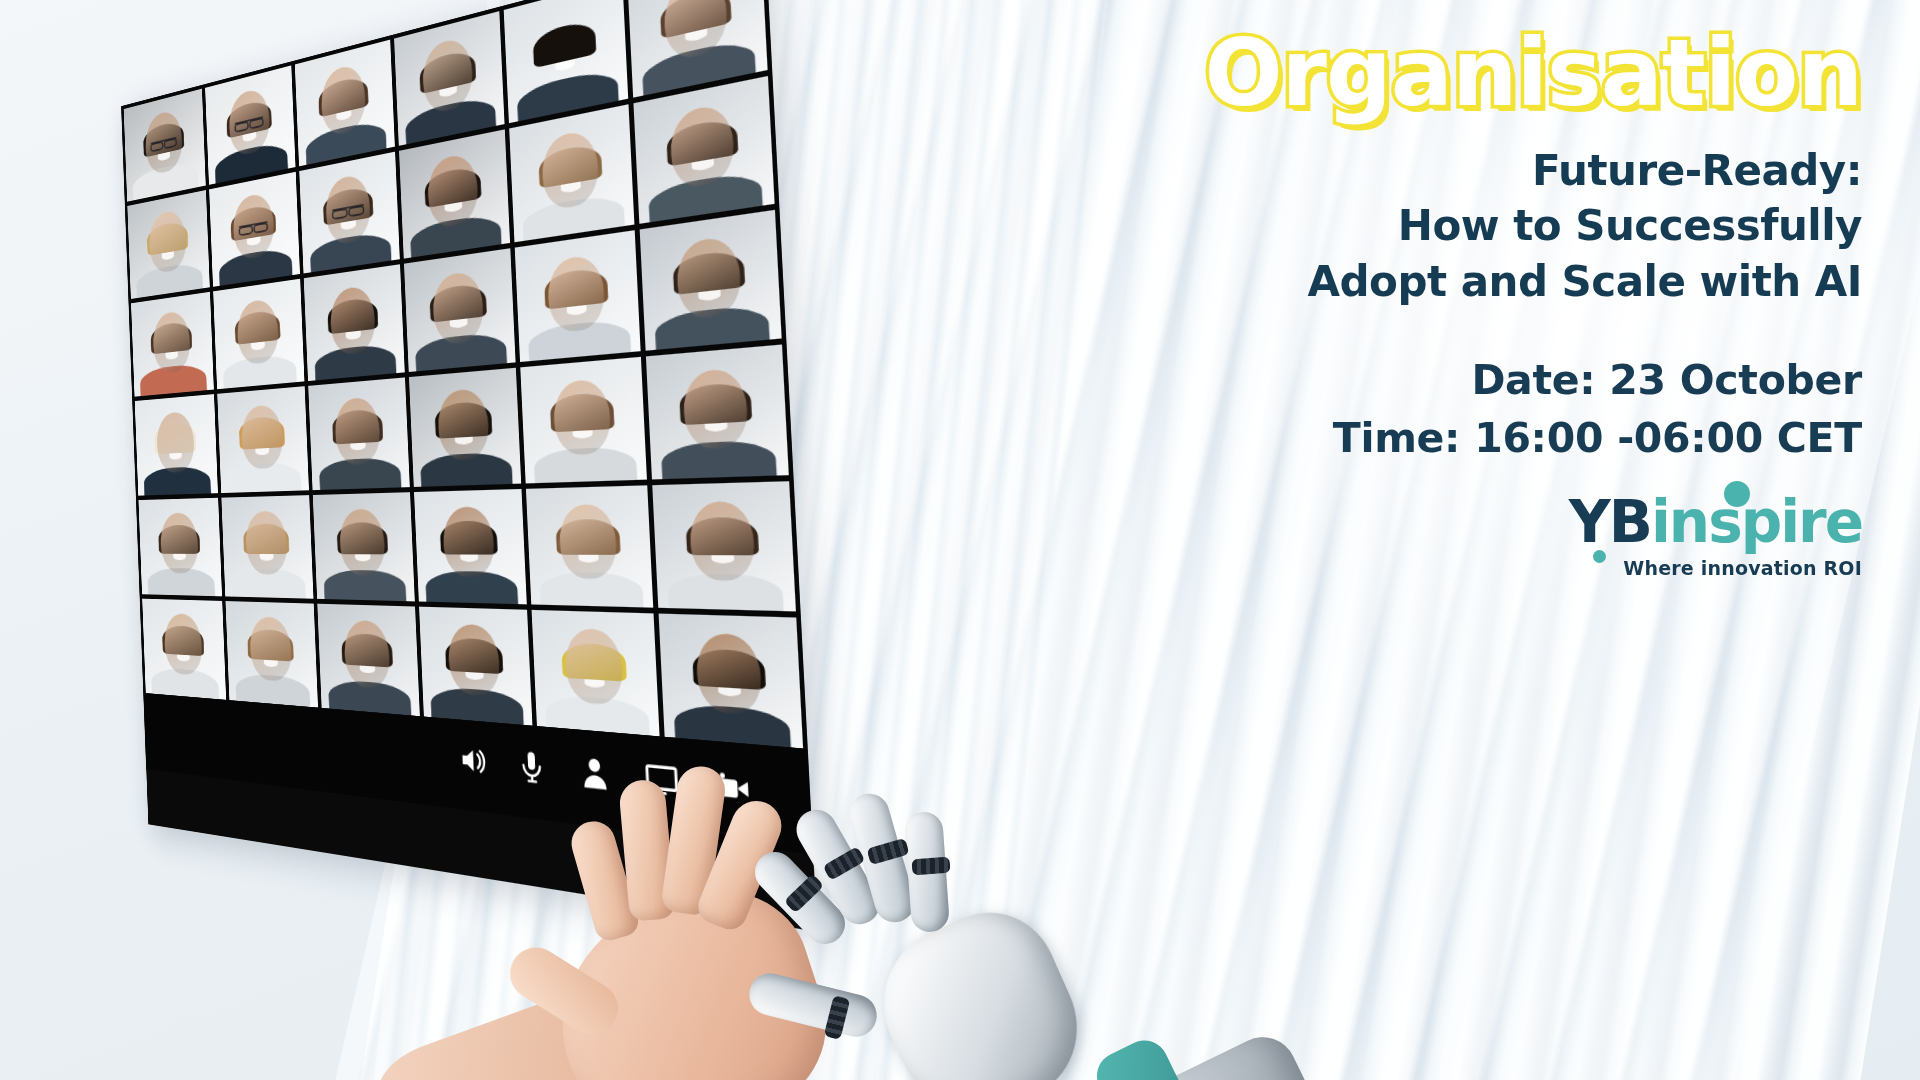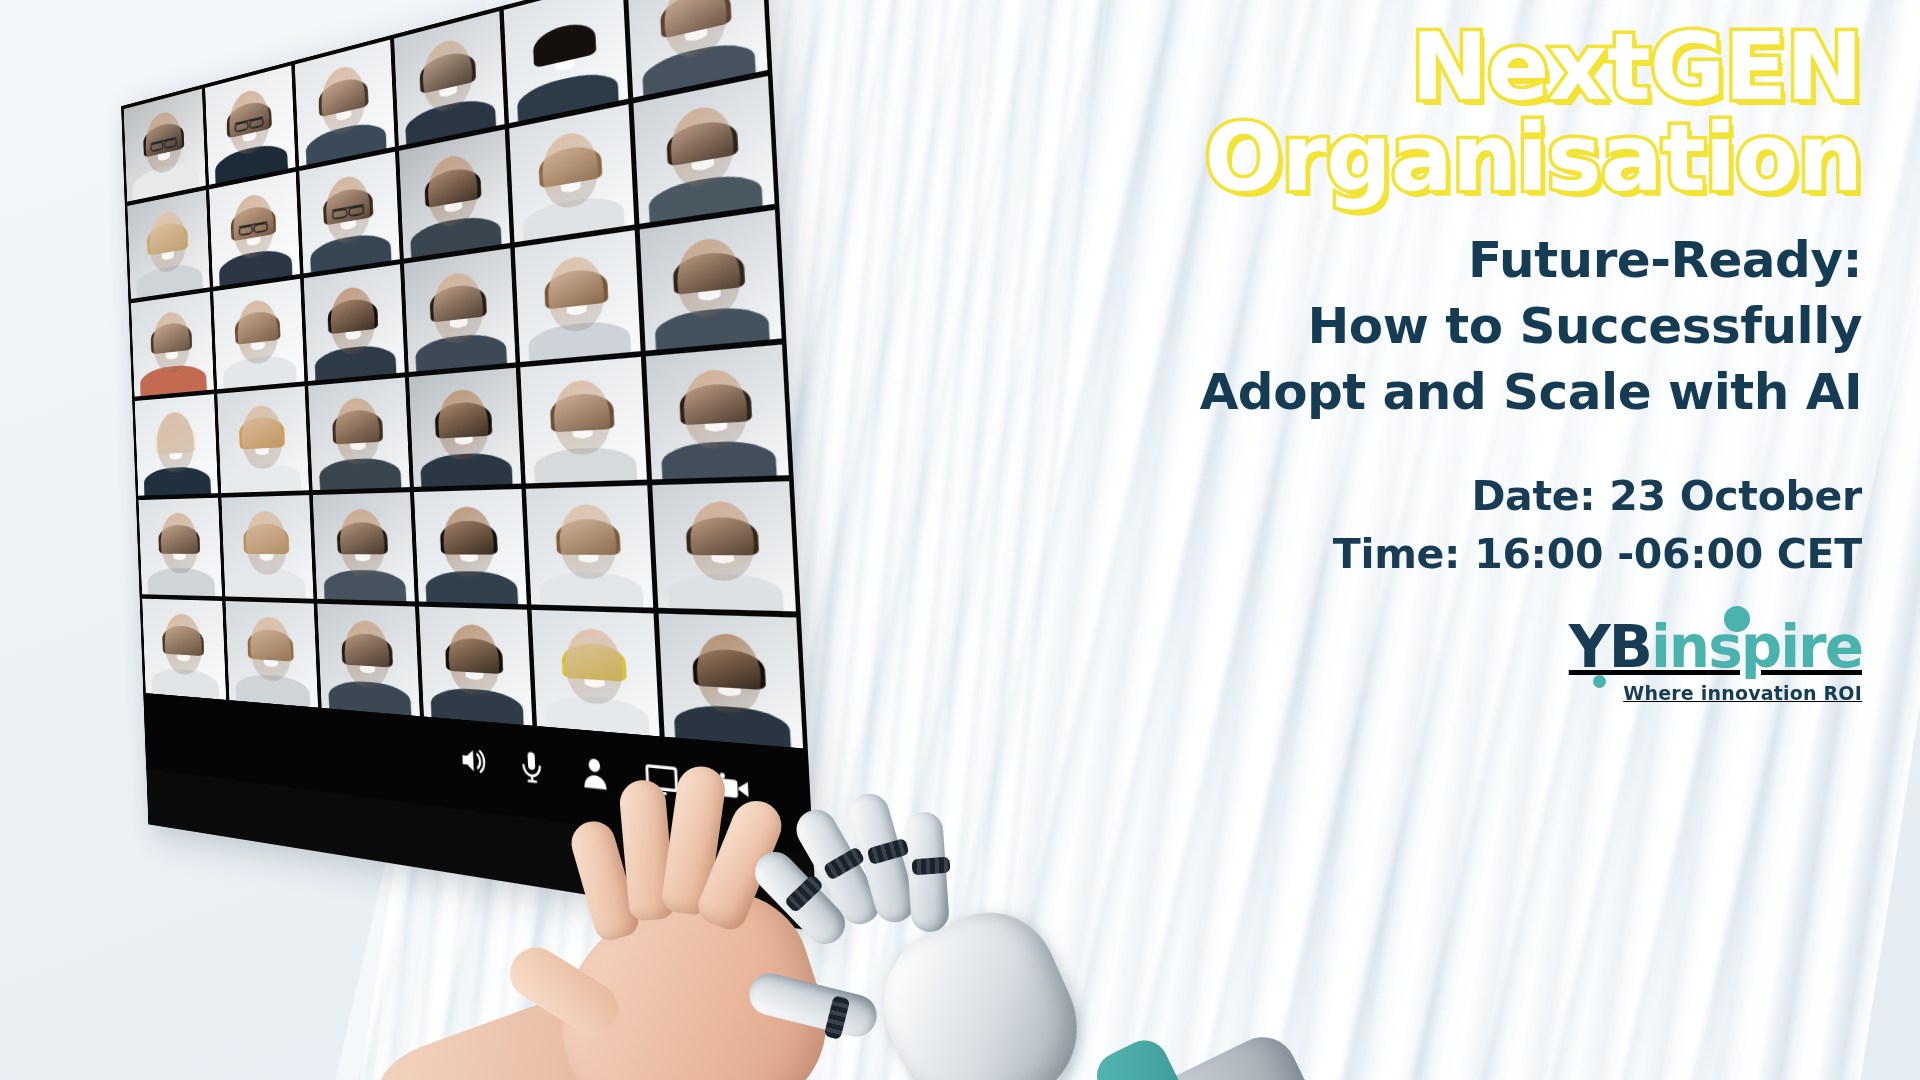--- a/index.html
+++ b/index.html
@@ -190,44 +190,43 @@
        4px 5px 0 #f3e334,
        3px 4px 0 #f3e334;
   }
   .kicker.l2 { font-size:92px; margin-top:6px; }
 
   .headline {
     margin-top:26px;
     color:#163c53;
     font-family:"DejaVu Sans", sans-serif;
     font-weight:bold;
-    font-size:50px;
+    font-size:42px;
     line-height:1.32;
     letter-spacing:-.5px;
   }
   .headline span { display:block; }
 
   .details {
     margin-top:42px;
     color:#173c53;
     font-family:"DejaVu Sans", sans-serif;
     font-weight:bold;
     font-size:41px;
     line-height:1.42;
     letter-spacing:-.3px;
   }
   .details span { display:block; }
 
   
   .logo {
-    margin-top:34px;
+    margin-top:26px;
     display:inline-block;
     text-align:right;
     position:relative;
-    text-decoration:underline;
   }
   .logo-main {
     font-family:"DejaVu Sans", sans-serif;
     font-weight:bold;
     font-size:58px;
     letter-spacing:-2px;
     line-height:1;
     white-space:nowrap;
   }
   .logo-yb { color:#173c53; }
@@ -683,21 +682,20 @@
       <div class="rh-joint rj2"></div>
       <div class="rh-joint rj3"></div>
       <div class="rh-joint rj4"></div>
       <div class="rh-joint rjt"></div>
     </div>
   </div>
 
   <div class="right">
 
     <div class="kicker-wrap">
-      <span class="kicker l1">NextGEN</span>
       <span class="kicker l2">Organisation</span>
     </div>
 
     <div class="headline">
       <span>Future-Ready:</span>
       <span>How to Successfully</span>
       <span>Adopt and Scale with AI</span>
     </div>
 
     <div class="details">

